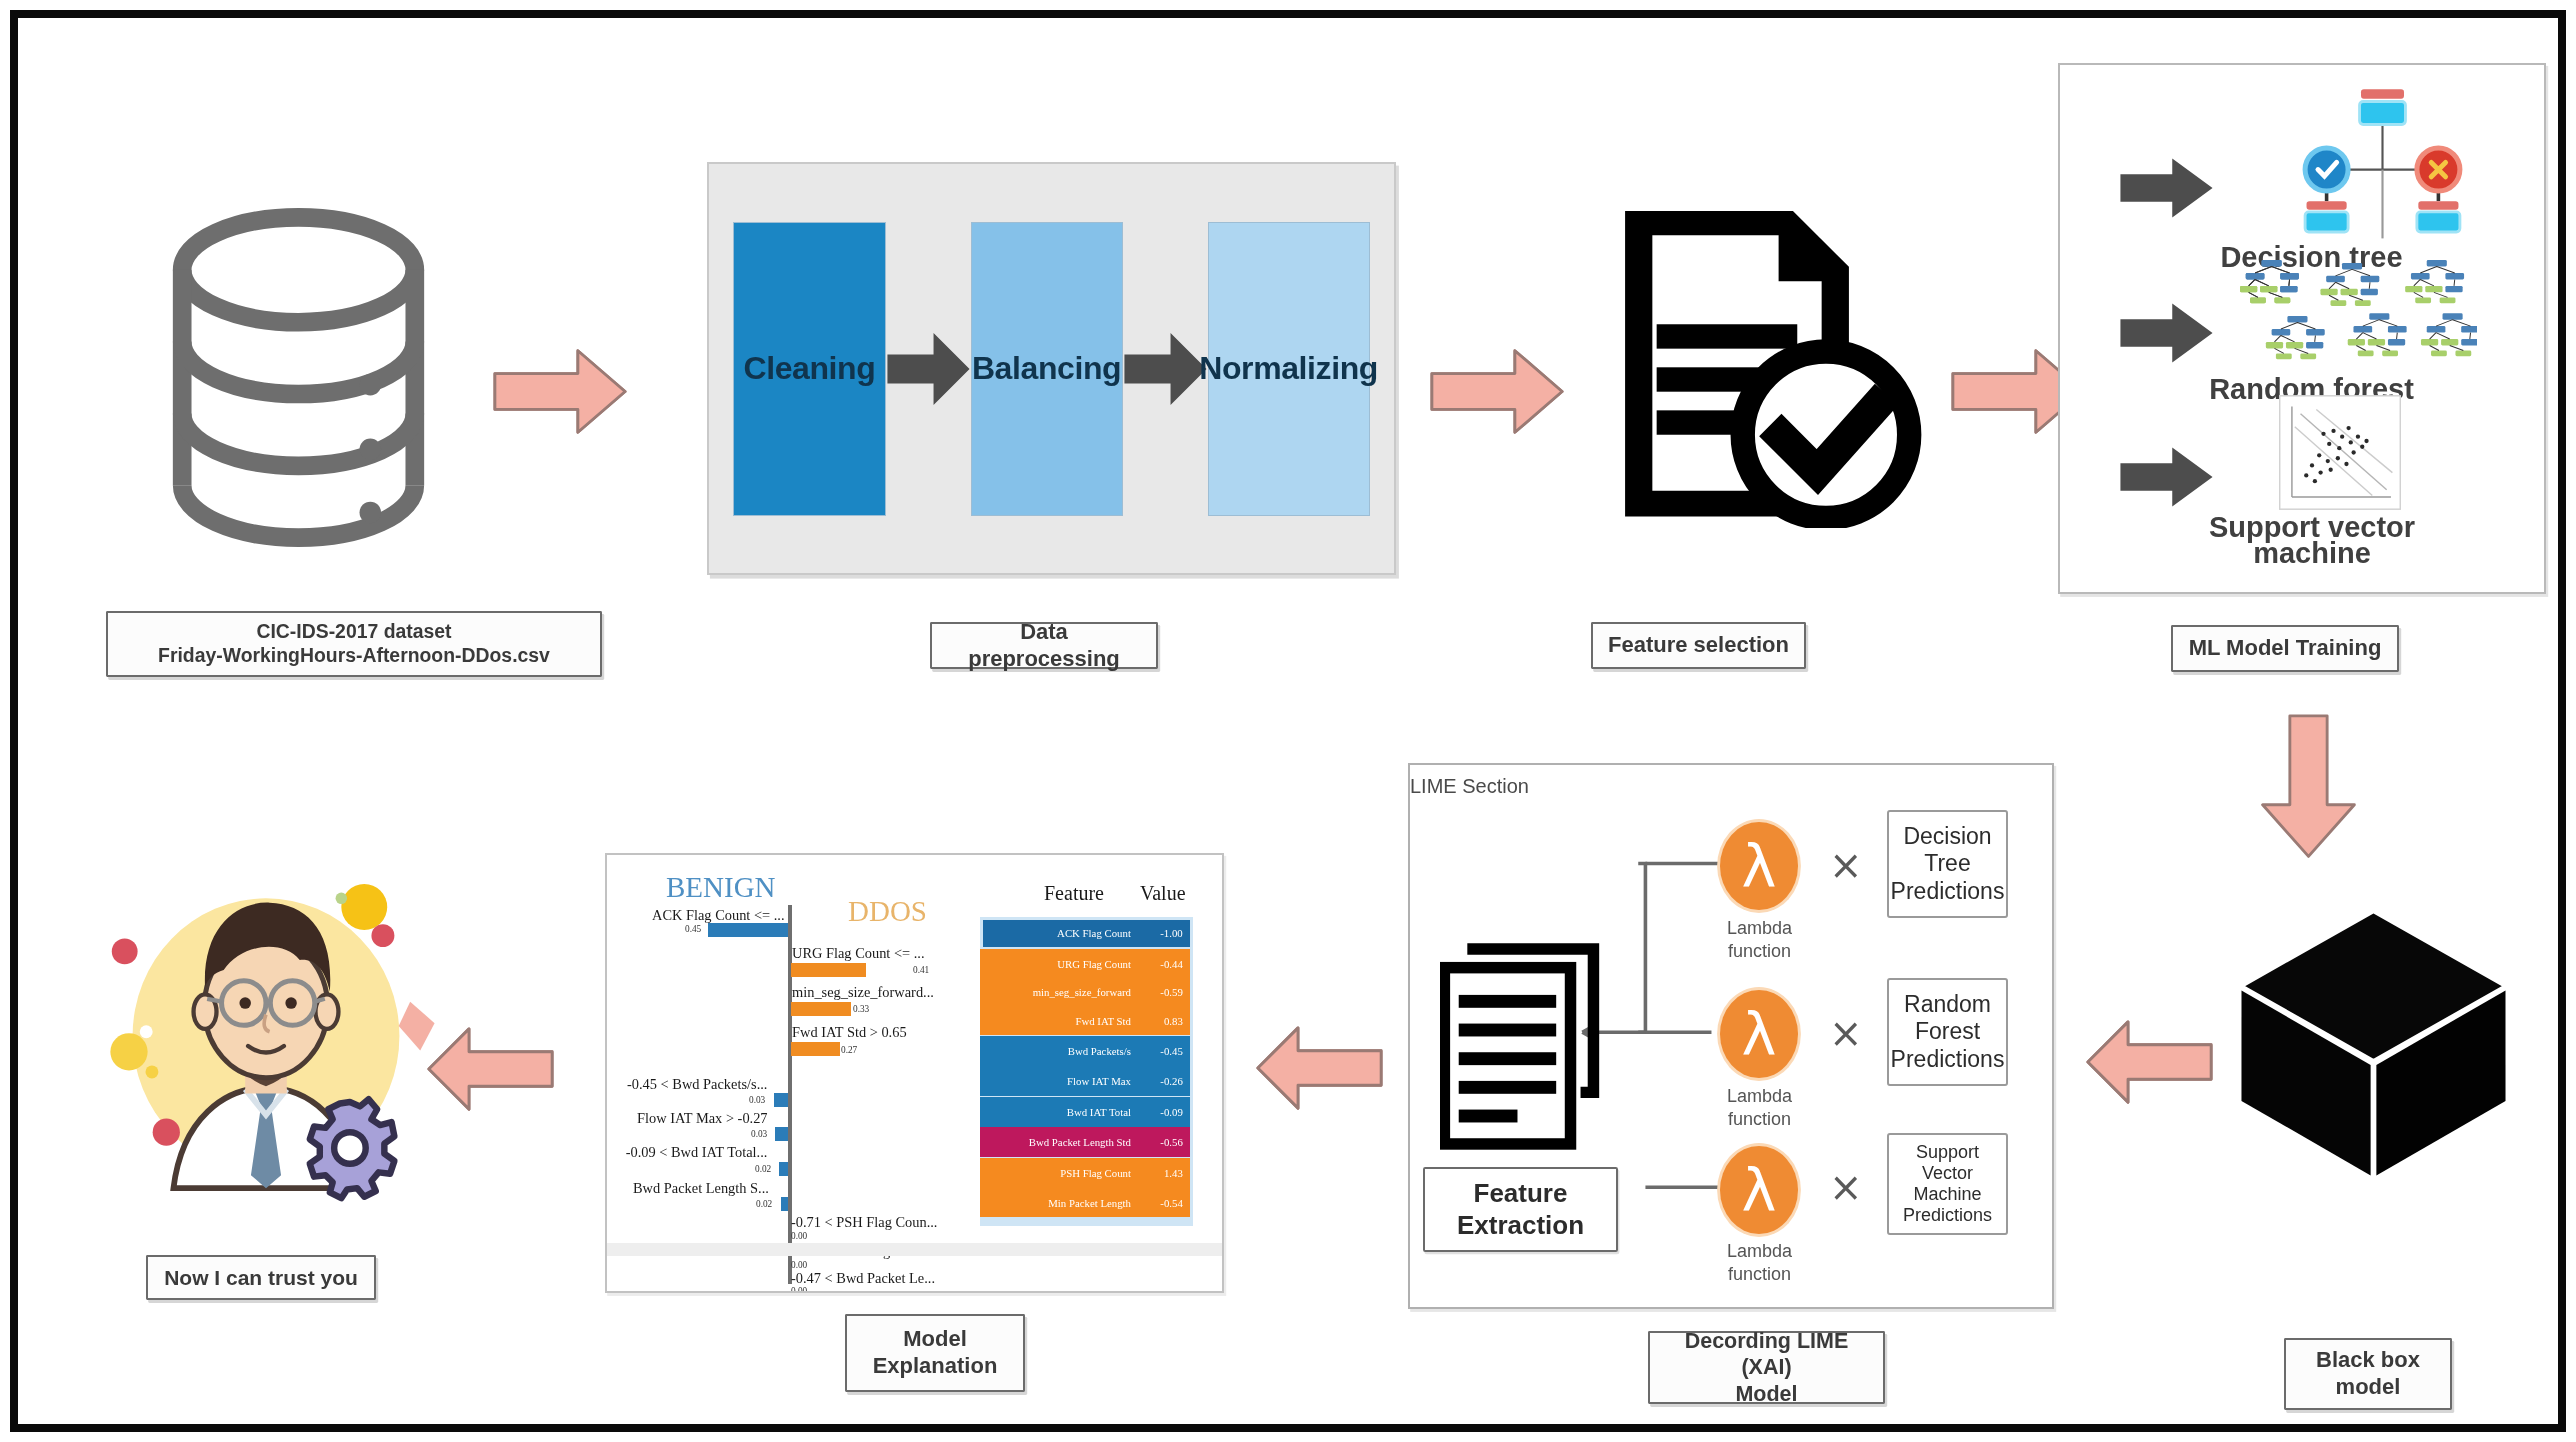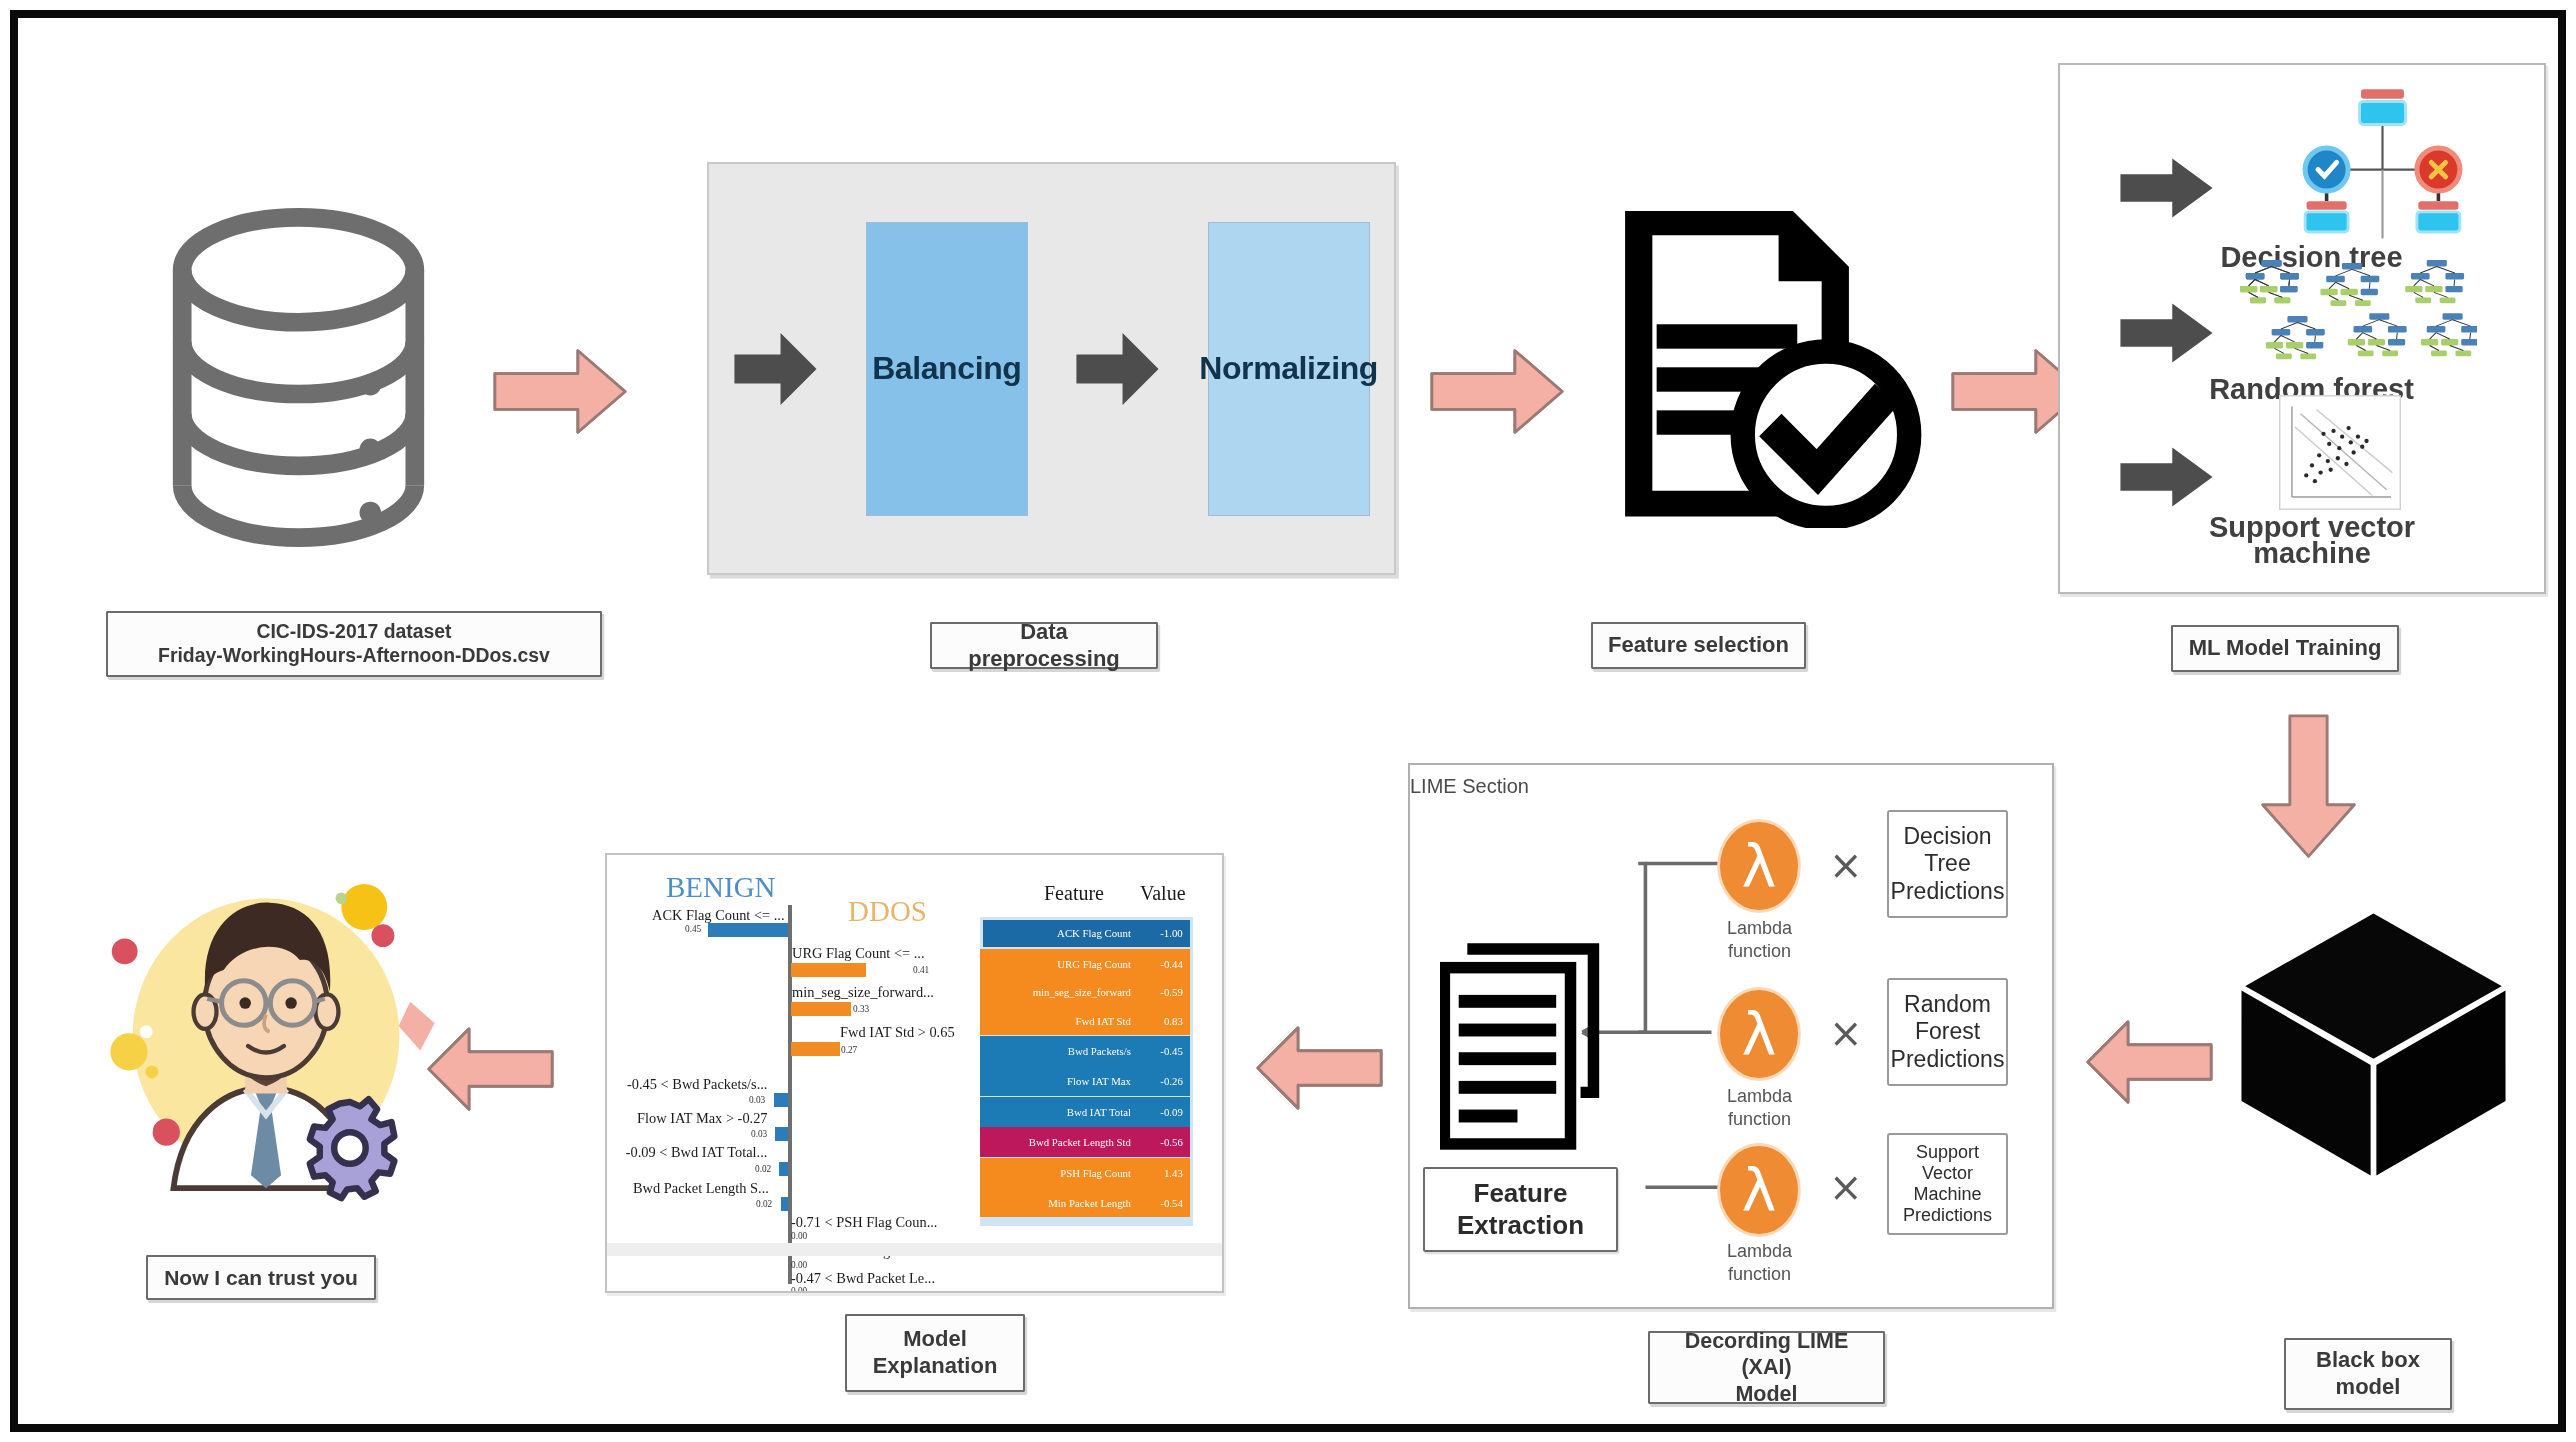--- a/index.html
+++ b/index.html
@@ -168,20 +168,23 @@
     </svg>
   </div>
 
   <div class="pink-arrow-r" style="left:474px; top:327px;">
     <svg width="136" height="93" viewBox="0 0 190 130">
       <path d="M4 40 H120 V8 L186 65 L120 122 V90 H4 Z" fill="#f4b0a4" stroke="#9a7a74" stroke-width="4" stroke-linejoin="round"></path>
     </svg>
   </div>
 
   <div id="prep-panel" class="abs" style="left:689px; top:144px; width:689px; height:413px;">
+    <div class="prep-step" style="background:#1b86c4;">
+      <span>Cleaning</span>
+    </div>
     <div class="gray-arrow">
       <svg width="85" height="78" viewBox="0 0 118 108">
         <path d="M2 34 H66 V4 L116 54 L66 104 V74 H2 Z" fill="#4d4d4d"></path>
       </svg>
     </div>
     <div class="prep-step" style="background:#85c1e9;">
       <span>Balancing</span>
     </div>
     <div class="gray-arrow">
       <svg width="85" height="78" viewBox="0 0 118 108">
@@ -452,21 +455,21 @@
     <div class="bar-val" style="left:78px; top:69px;">0.45</div>
 
     <div class="bar-lbl" style="left:185px; top:90px;">URG Flag Count &lt;= ...</div>
     <div class="bar" style="left:184px; top:108px; width:75px; background:#f08c21;"></div>
     <div class="bar-val" style="left:260px; top:110px;margin-left:46px;">0.41</div>
 
     <div class="bar-lbl" style="left:185px; top:129px;">min_seg_size_forward...</div>
     <div class="bar" style="left:184px; top:147px; width:60px; background:#f08c21;"></div>
     <div class="bar-val" style="left:246px; top:149px;">0.33</div>
 
-    <div class="bar-lbl" style="left:185px; top:169px;padding-left:48px;">Fwd IAT Std &gt; 0.65</div>
+    <div class="bar-lbl" style="left:185px; top:169px;">Fwd IAT Std &gt; 0.65</div>
     <div class="bar" style="left:184px; top:187px; width:49px; background:#f08c21;"></div>
     <div class="bar-val" style="left:234px; top:190px;">0.27</div>
 
     <div class="bar-lbl" style="left:20px; top:221px;">-0.45 &lt; Bwd Packets/s...</div>
     <div class="bar" style="left:167px; top:238px; width:14.4px; background:#2b7cb8;"></div>
     <div class="bar-val" style="left:142px; top:240px;">0.03</div>
 
     <div class="bar-lbl" style="left:30px; top:255px;">Flow IAT Max &gt; -0.27</div>
     <div class="bar" style="left:168px; top:272px; width:13px; background:#2b7cb8;"></div>
     <div class="bar-val" style="left:144px; top:274px;">0.03</div>

